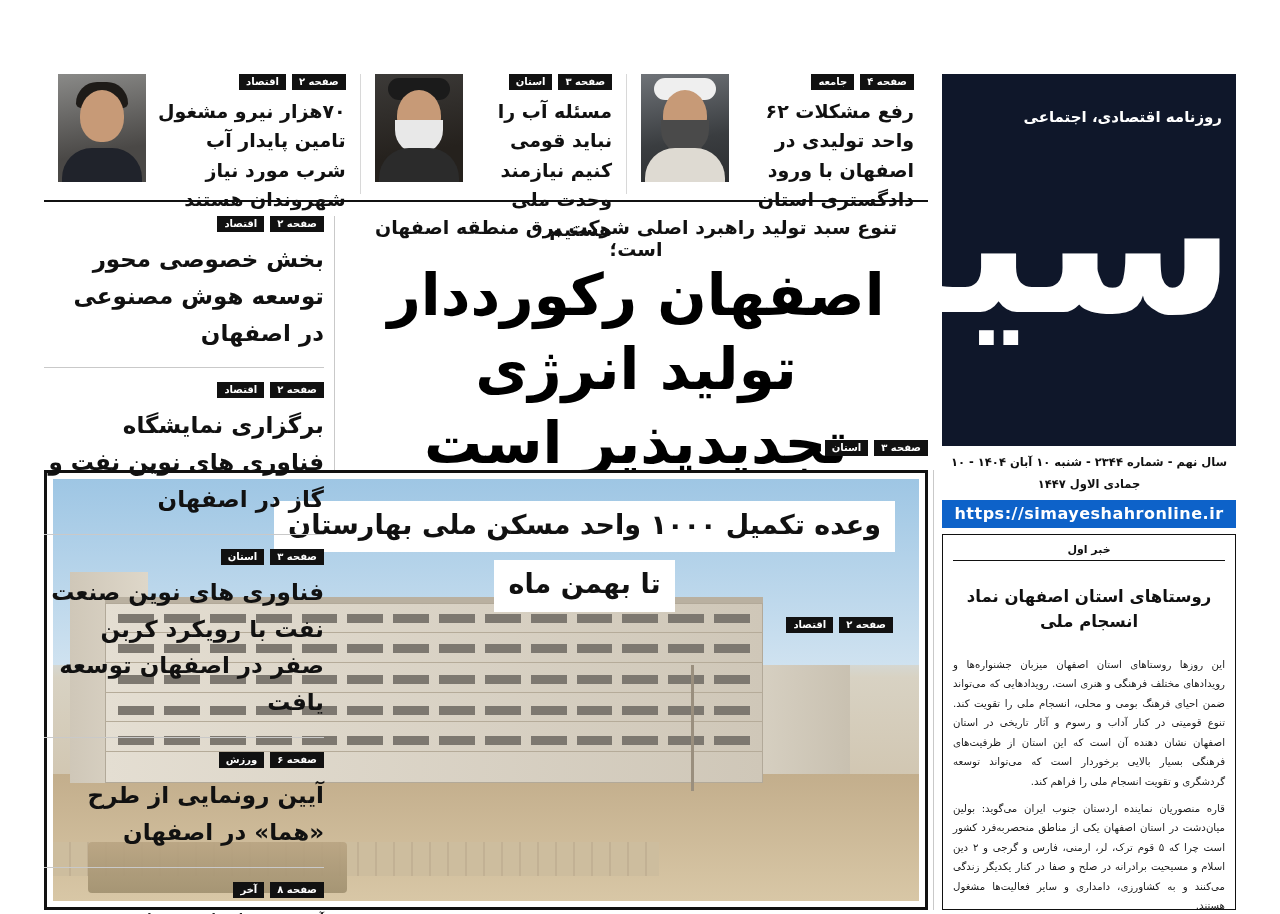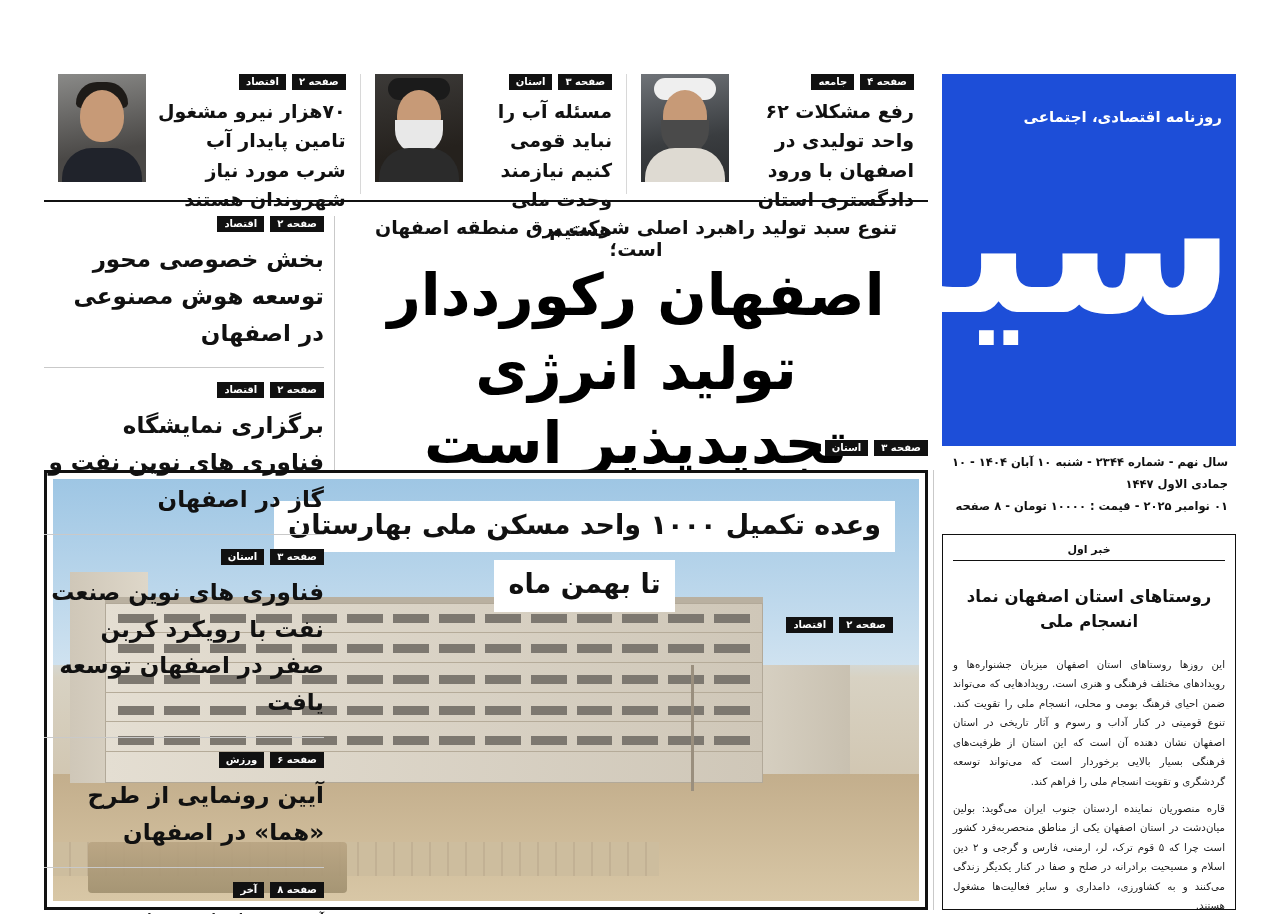--- a/index.html
+++ b/index.html
@@ -12,21 +12,21 @@
     position: relative;
     width: 1280px; height: 914px;
     background: #fff;
     overflow: hidden;
   }
 
   
   .masthead {
     position: absolute; top: 74px; right: 44px;
     width: 294px; height: 372px;
-    background: #1d4ed8;
+    background: #0f172a;
     overflow: hidden;
   }
   .masthead-logo {
     position: absolute;
     top: 4px; right: 0; left: 0;
     text-align: center;
     color: #fff;
     font-size: 200px;
     line-height: 330px;
     font-family: "DejaVu Sans", sans-serif;
@@ -37,21 +37,22 @@
     position: absolute;
     top: 34px; right: 14px;
     color: #fff;
     font-size: 15px;
     font-weight: 700;
     writing-mode: horizontal-tb;
   }
 
   .masthead-meta {
     position: absolute;
-    top: 452px; right: 52px; width: 294px;
+    top: 452px; right: 44px; width: 294px;
+    text-align: center;
     font-size: 11.5px; color: #111; line-height: 1.9;
     font-weight: 700;
   }
   .masthead-url {
     position: absolute;
     top: 500px; right: 44px; width: 294px;
     background: #0d62c9; color: #fff;
     text-align: center;
     font-size: 16px; font-weight: 700;
     padding: 4px 0 5px;
@@ -281,20 +282,21 @@
   <div class="masthead">
     <div class="masthead-sub">روزنامه اقتصادی، اجتماعی</div>
     <div class="masthead-logo">سیمای</div>
   </div>
 
   <div class="masthead-meta">
     <div>سال نهم - شماره ۲۳۴۴ - شنبه ۱۰ آبان ۱۴۰۴ - ۱۰ جمادی الاول ۱۴۴۷</div>
     <div>۰۱ نوامبر ۲۰۲۵ - قیمت : ۱۰۰۰۰ تومان - ۸ صفحه</div>
   </div>
 
+  <div class="masthead-url">https://simayeshahronline.ir</div>
 
   <div class="topstrip">
 
     <div class="teaser">
       <div class="teaser-text">
         <div class="tag-row">
           <span class="tag page">صفحه ۴</span>
           <span class="tag sec">جامعه</span>
         </div>
         <div class="teaser-title">رفع مشکلات ۶۲ واحد تولیدی در اصفهان با ورود دادگستری استان</div>

